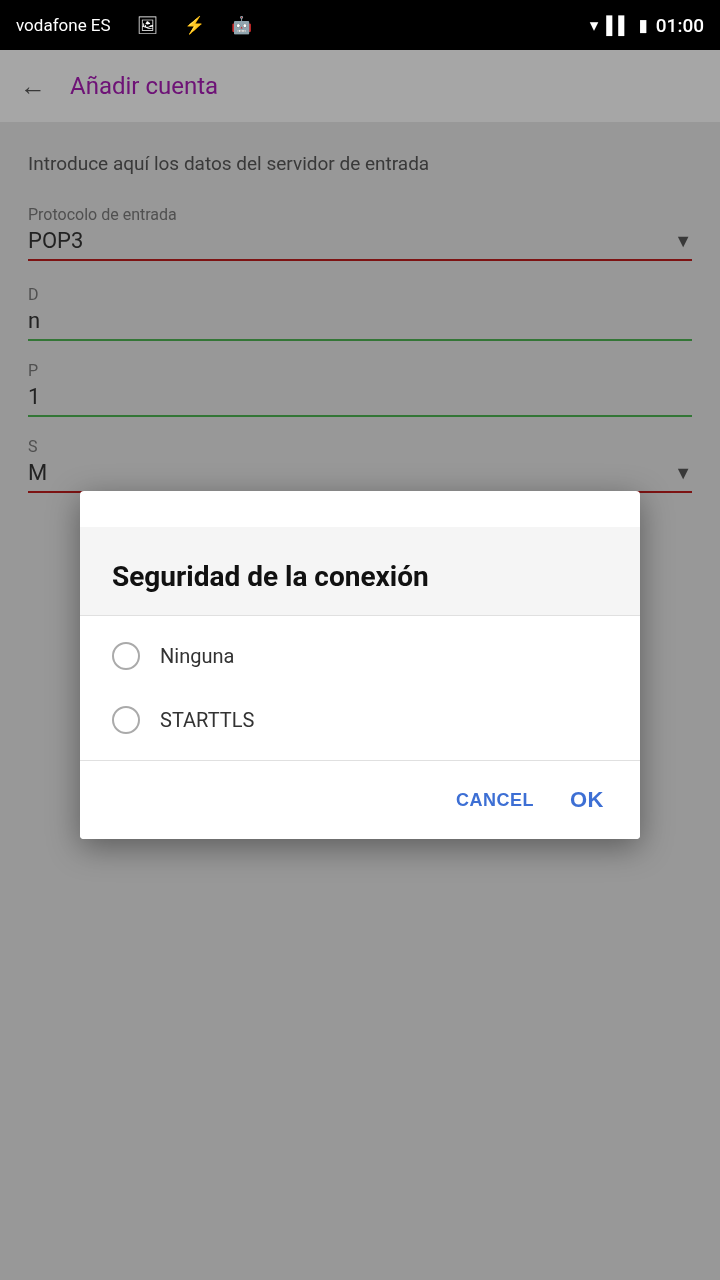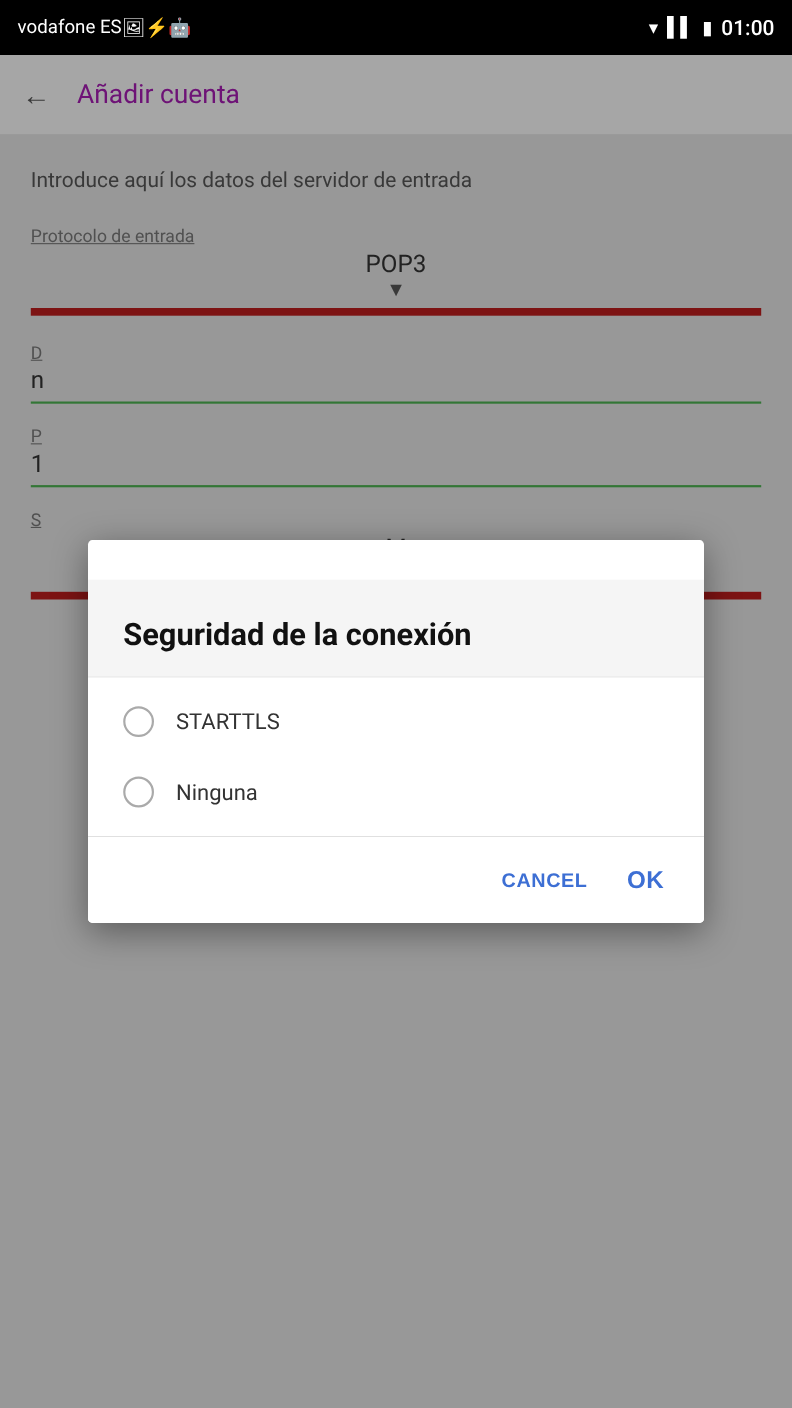--- a/index.html
+++ b/index.html
@@ -22,22 +22,22 @@
       align-items: center;
       justify-content: space-between;
       padding: 0 16px;
       color: #fff;
       font-size: 18px;
       position: relative;
       z-index: 10;
     }
     .status-left {
       display: flex;
-      align-items: flex-start;
-      gap: 0;
+      align-items: flex-end;
+      gap: 26px;
       font-size: 17px;
     }
     .status-right {
       display: flex;
       align-items: center;
       gap: 8px;
       font-size: 17px;
     }
     .status-time {
       font-size: 19px;
@@ -89,32 +89,30 @@
     }
     .content-description {
       font-size: 19px;
       color: #555;
       margin-bottom: 30px;
     }
     .field-label {
       font-size: 16px;
       color: #777;
       margin-bottom: 4px;
-      text-decoration: underline;
     }
     .field-value {
       font-size: 22px;
       color: #333;
       padding-bottom: 6px;
-      border-bottom: 7px solid #b91c1c;
+      border-bottom: 2px solid #b91c1c;
       margin-bottom: 24px;
       display: flex;
       align-items: center;
       justify-content: space-between;
-      flex-direction: column;
     }
     .dropdown-arrow {
       color: #555;
       font-size: 18px;
     }
     .field-short {
       font-size: 22px;
       color: #333;
       padding-bottom: 6px;
       border-bottom: 2px solid #4caf50;
@@ -311,26 +309,26 @@
       <div class="dialog-title-area">
         <div class="dialog-title">Seguridad de la conexión</div>
       </div>
 
       <div class="dialog-divider"></div>
 
       <div class="dialog-options">
 
         <div class="radio-option">
           <div class="radio-circle"></div>
-          <span class="radio-label">STARTTLS</span>
+          <span class="radio-label">Ninguna</span>
         </div>
 
         <div class="radio-option">
           <div class="radio-circle"></div>
-          <span class="radio-label">Ninguna</span>
+          <span class="radio-label">STARTTLS</span>
         </div>
 
       </div>
 
       <div class="dialog-actions-divider"></div>
 
       <div class="dialog-actions">
         <button class="btn-cancel">CANCEL</button>
         <button class="btn-ok">OK</button>
       </div>

